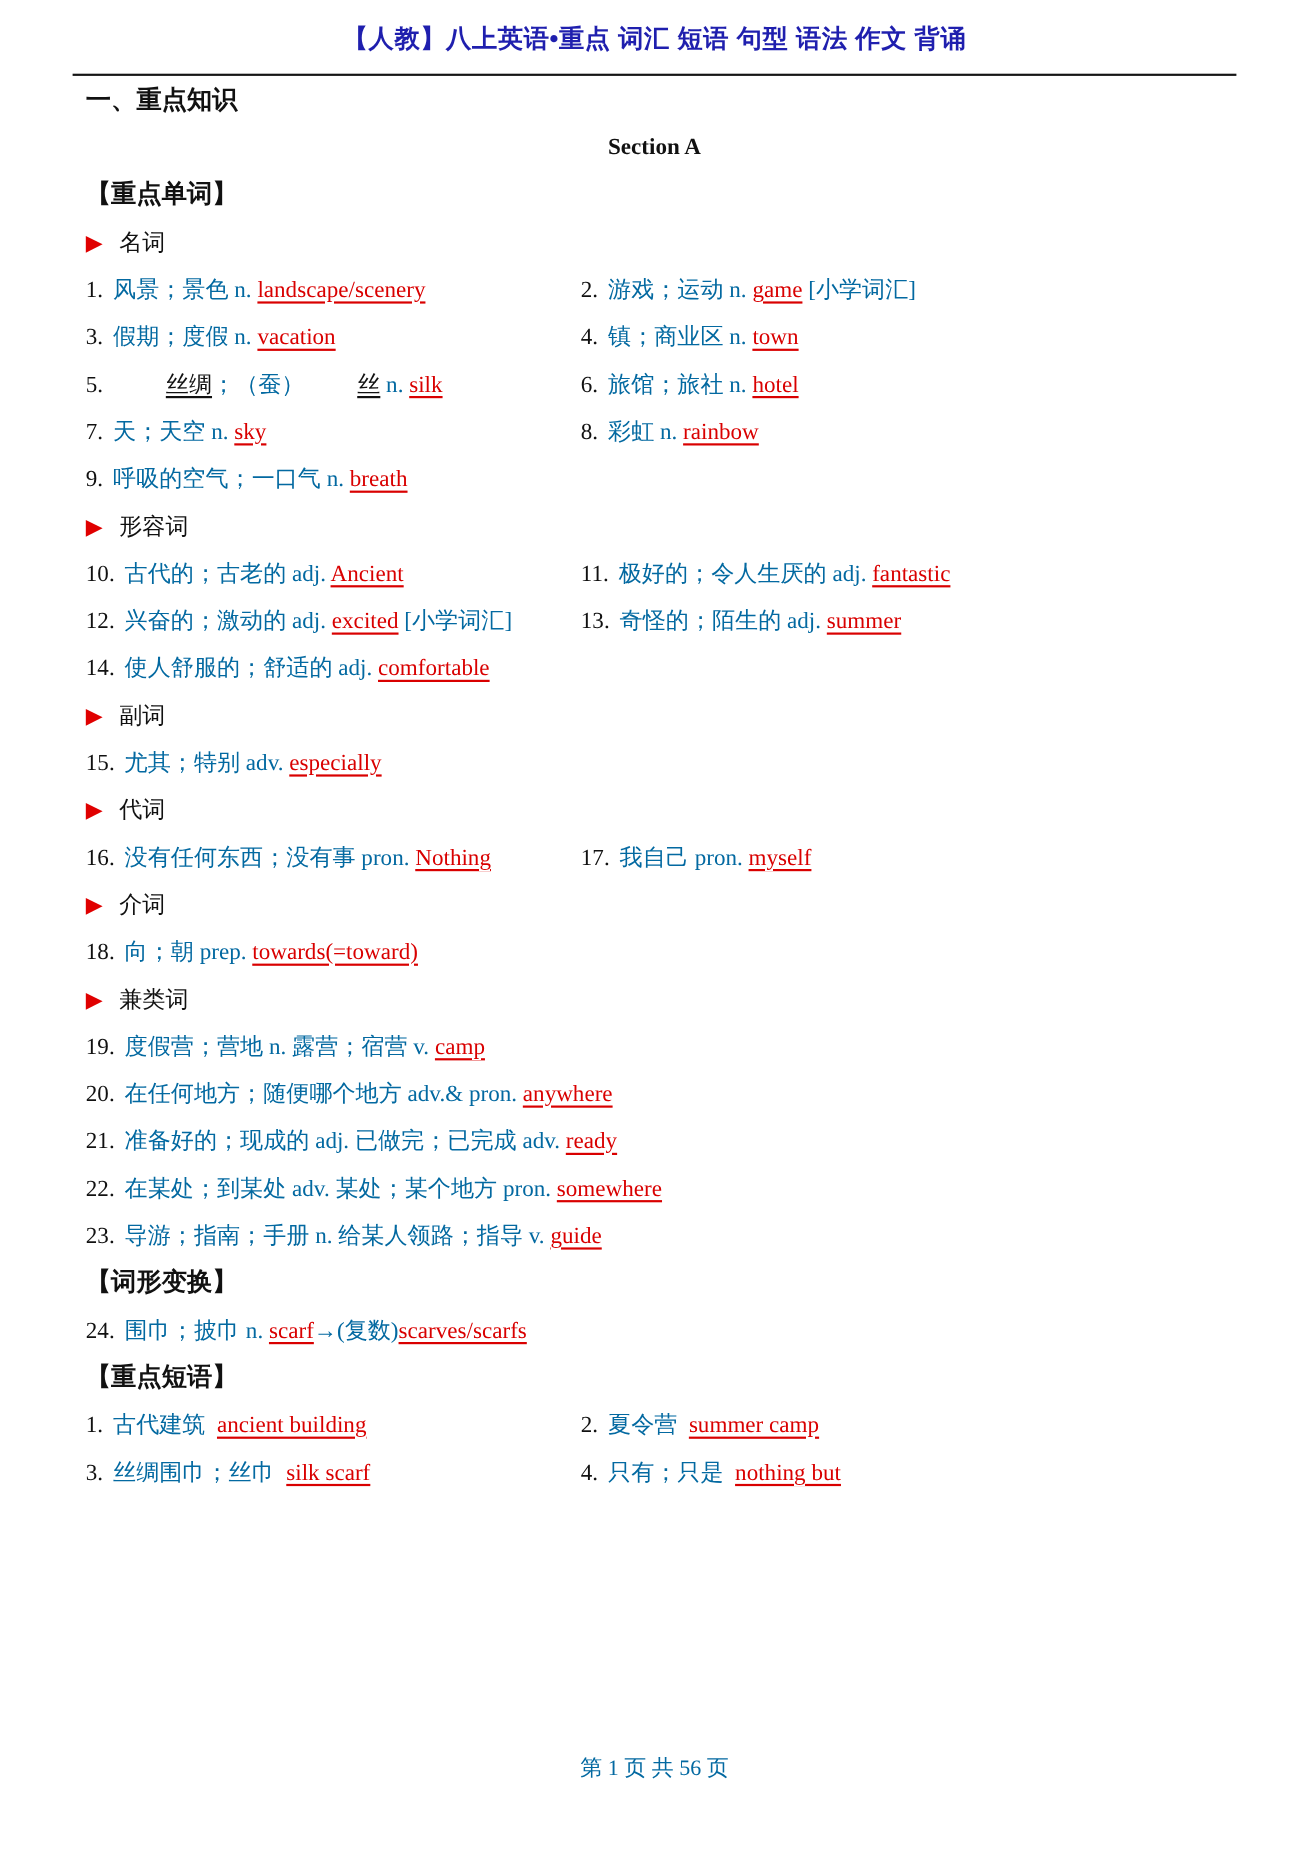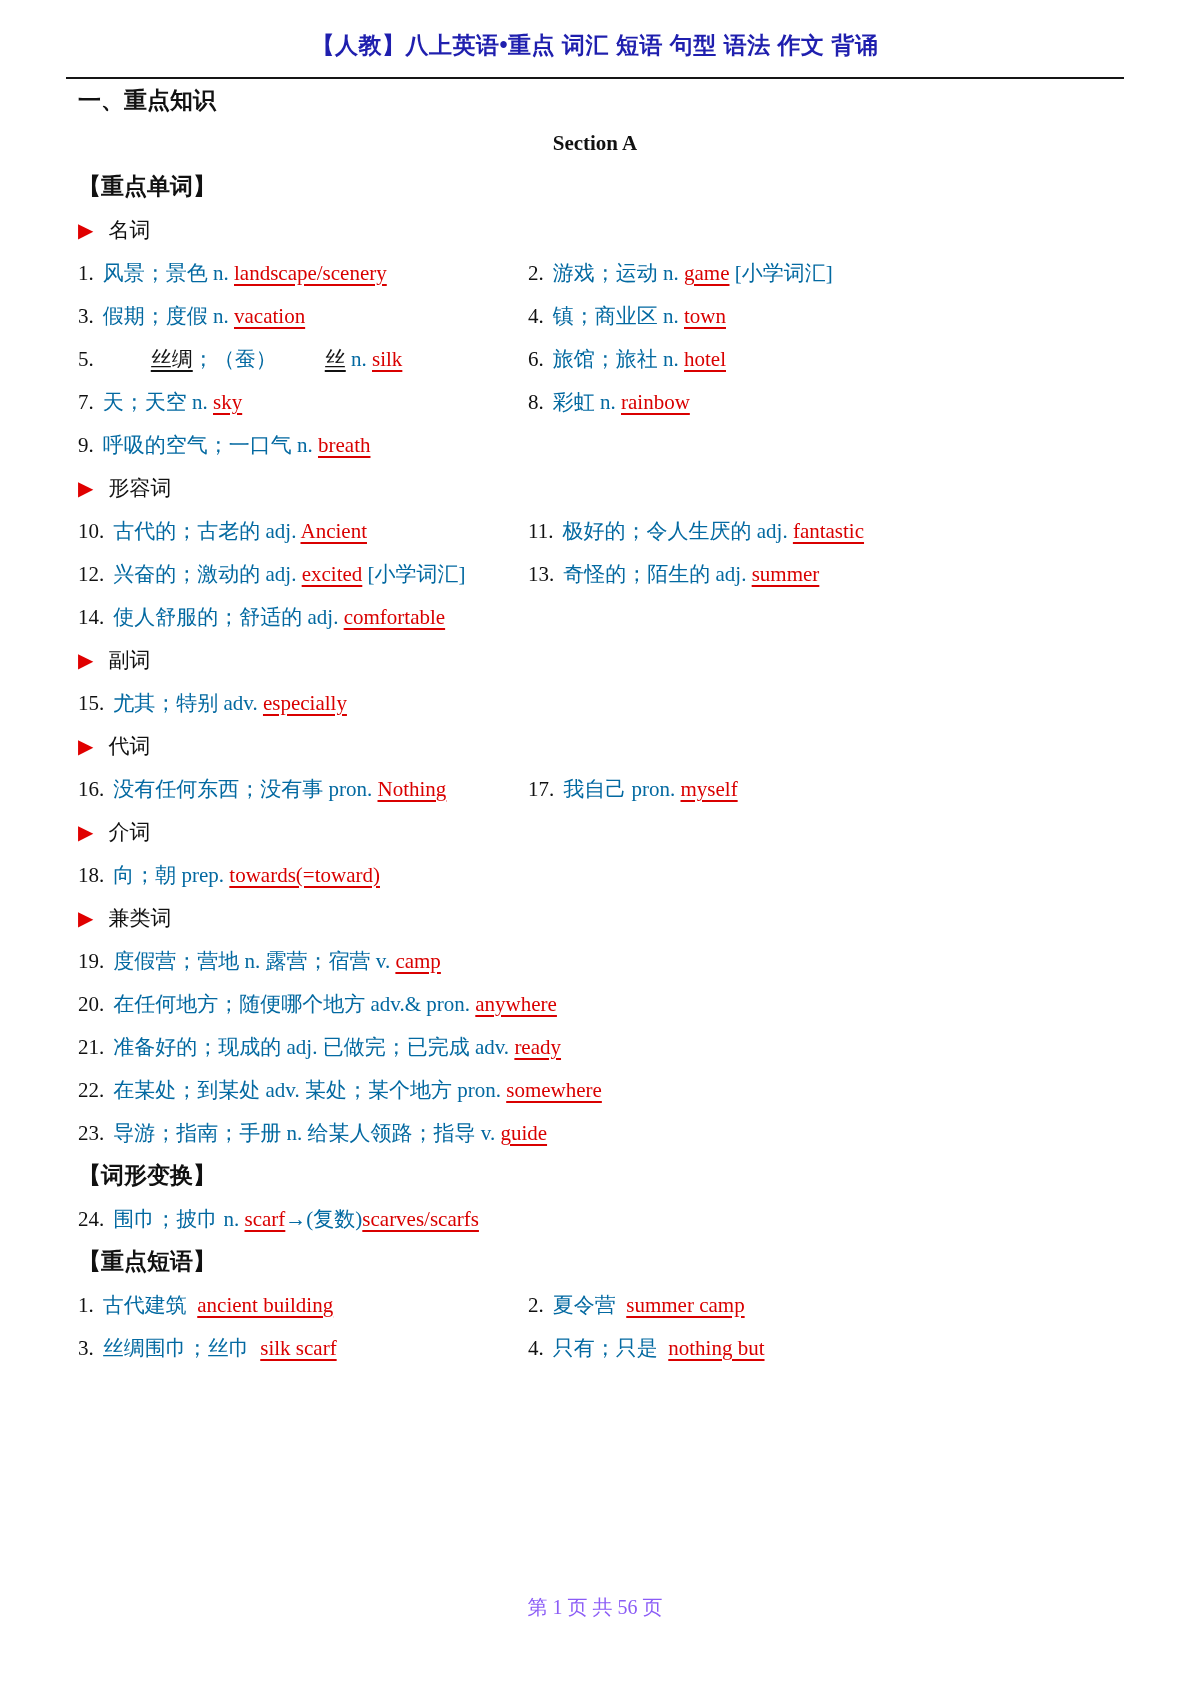--- a/index.html
+++ b/index.html
@@ -3,21 +3,21 @@
 <meta charset="utf-8">
 <style>
   html,body{margin:0;padding:0;background:#9a9a9a;}
   .page{
     width:1190px;height:1682px;margin:0 auto;background:#ffffff;
     position:relative;box-sizing:border-box;padding:0 78px;
     font-family:"Liberation Serif","DejaVu Serif",serif;color:#111;
     overflow:hidden;
   }
   .header-title{
-    padding-top:30px;text-align:center;
+    padding-top:20px;text-align:center;
     font-family:"Liberation Sans","DejaVu Sans",sans-serif;
     font-weight:bold;font-size:23px;color:#1f1fae;letter-spacing:0.5px;
   }
   .sep{border:none;border-top:2px solid #151515;margin:16px -12px 0 -12px;}
   .line{height:43px;display:flex;align-items:center;font-size:21px;}
   .center{justify-content:center;}
   .serif-bold{font-weight:bold;}
   .hei{font-family:"Liberation Sans","DejaVu Sans",sans-serif;font-weight:bold;font-size:23px;}
   .cat-tri{
     color:#e00000;font-size:20px;margin-right:15px;line-height:1;
@@ -30,21 +30,21 @@
   .cell.full{flex:1 1 auto;}
   .num{margin-right:9px;}
   .seg-t{color:#0369a1;}
   .seg-r{
     color:#d90000;font-weight:normal;
     text-decoration:underline;text-decoration-thickness:2px;text-underline-offset:4px;
   }
   .seg-u{text-decoration:underline;text-underline-offset:4px;text-decoration-thickness:1.5px;margin-left:48px;}
   .footer{
     position:absolute;left:0;right:0;top:1594px;text-align:center;
-    font-size:20px;color:#8b5cf6;
+    font-size:20px;color:#0369a1;
   }
 </style>
 </head>
 <body>
 
 <div class="page">
   <div class="header-title">【人教】八上英语•重点 词汇 短语 句型 语法 作文 背诵</div>
   <hr class="sep">
   <div class="line hei">一、重点知识</div>
   <div class="line center serif-bold">Section A</div>

